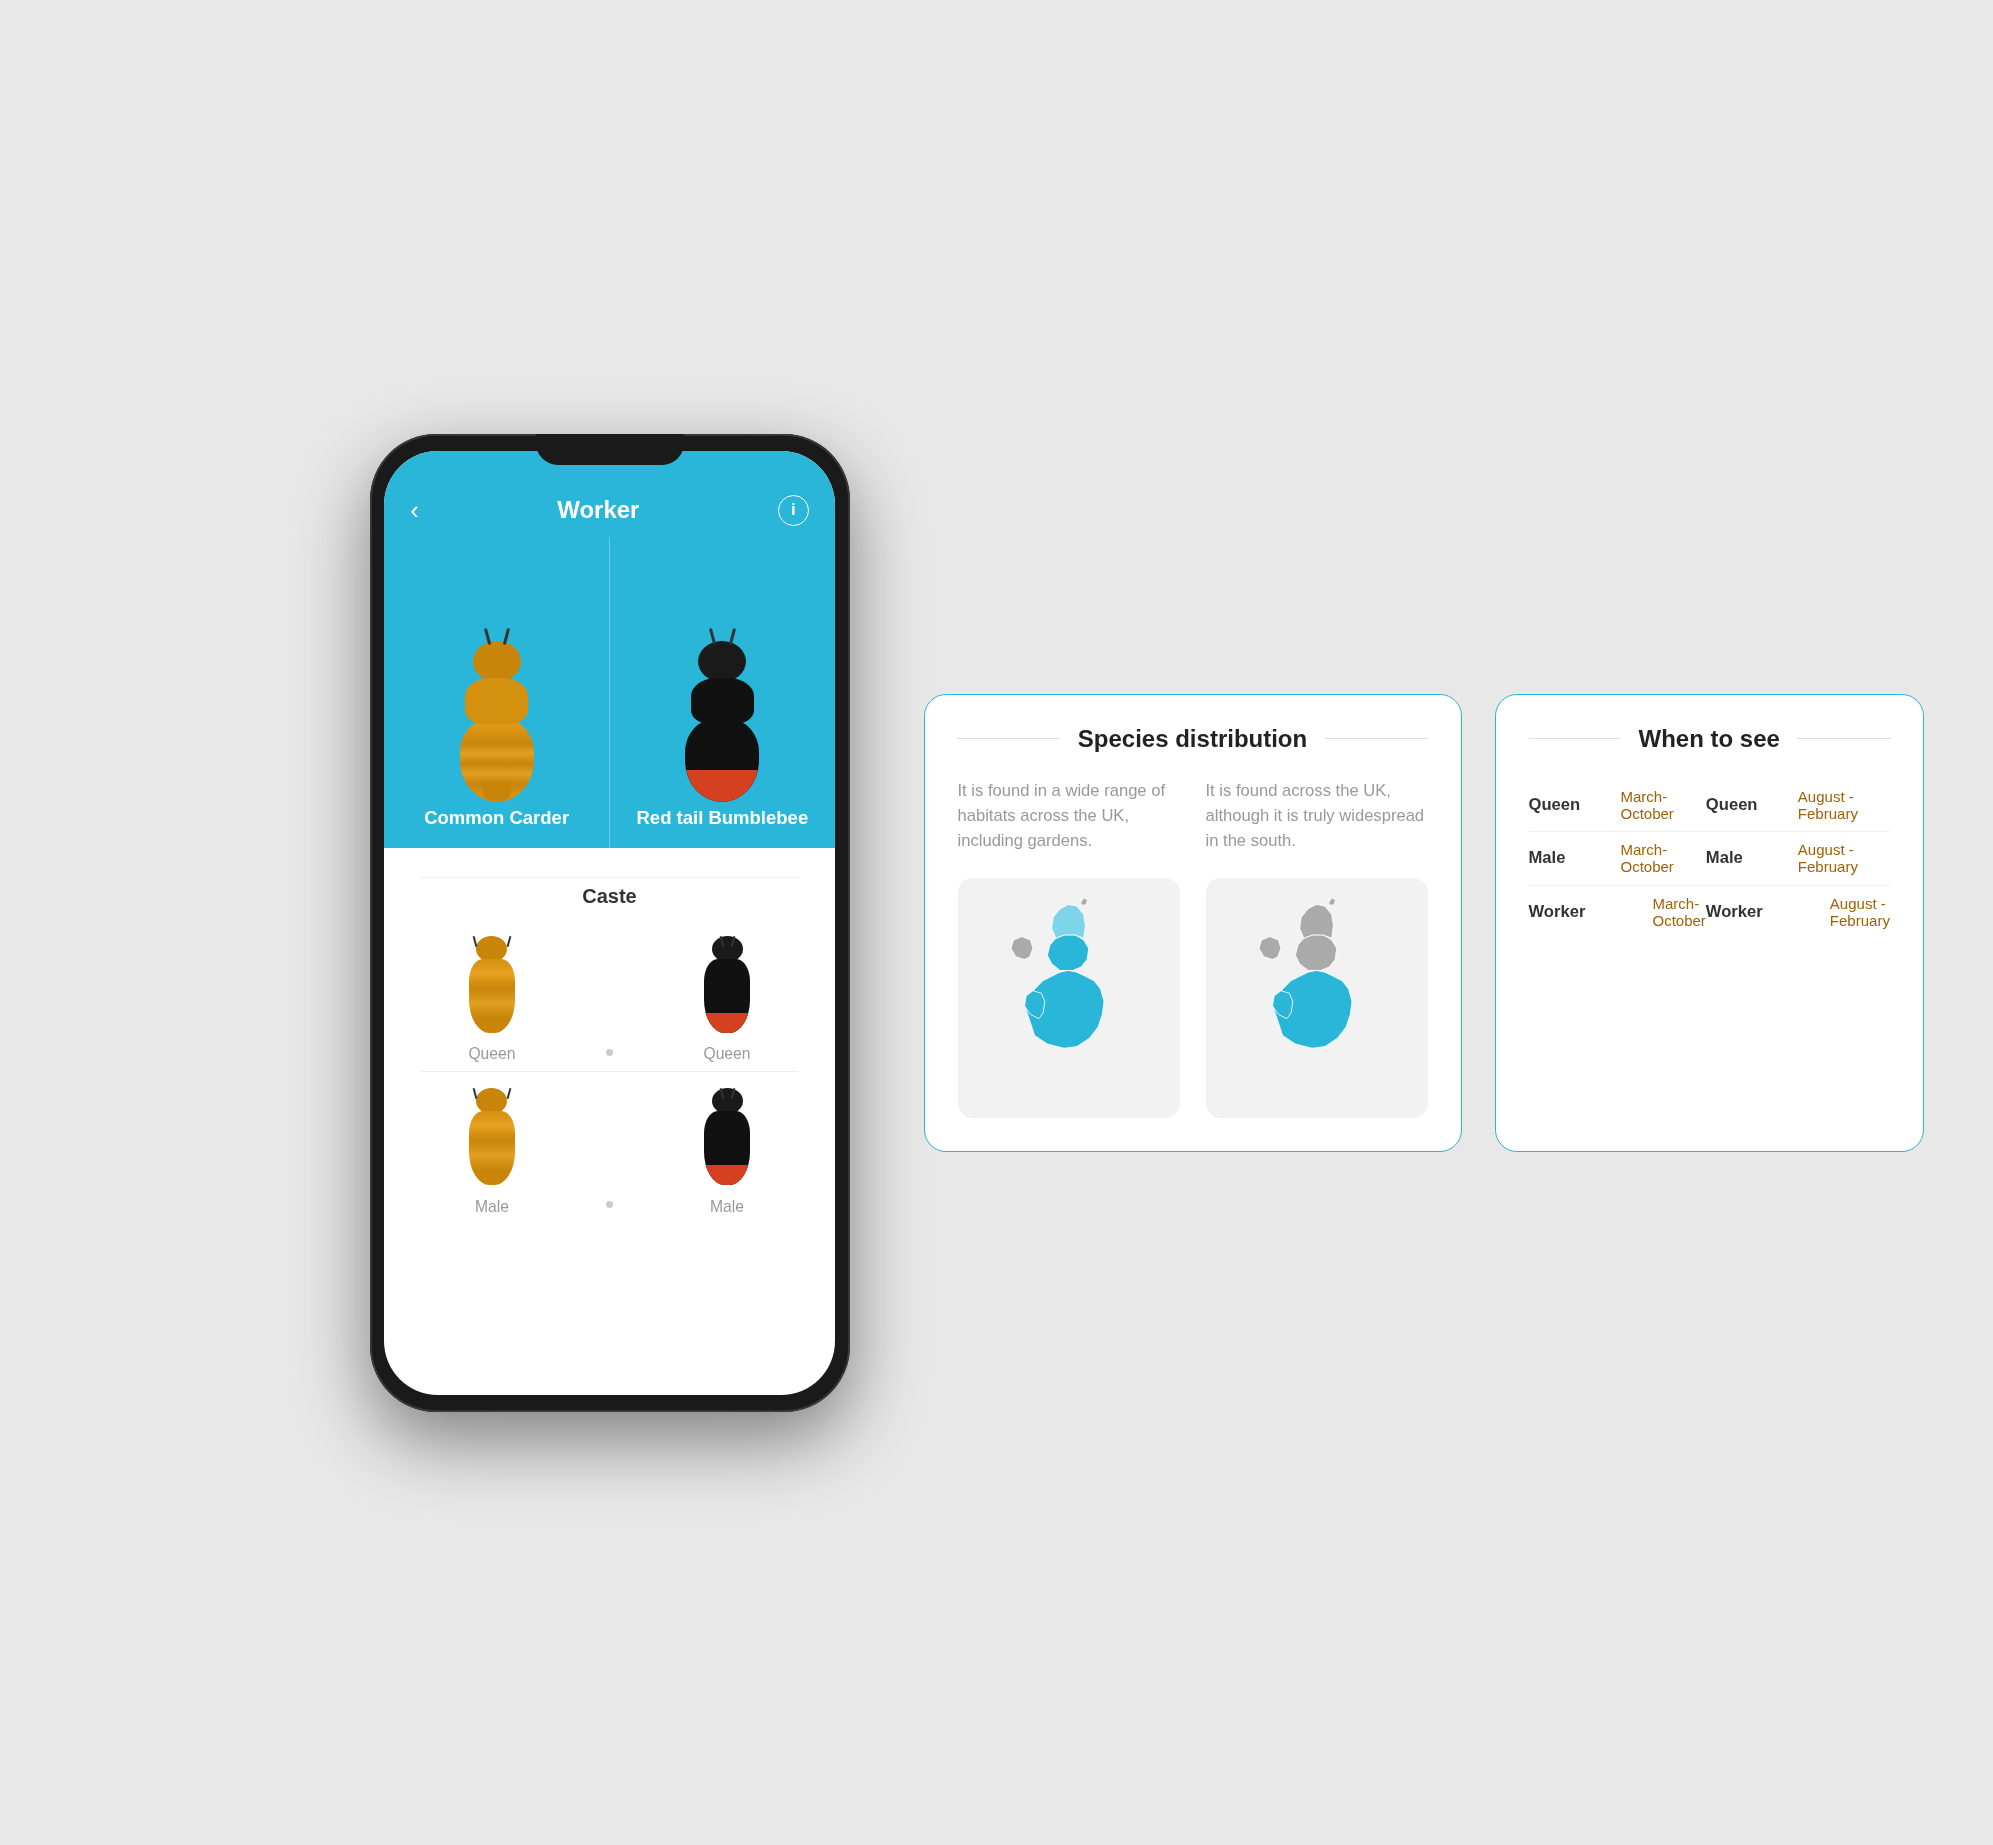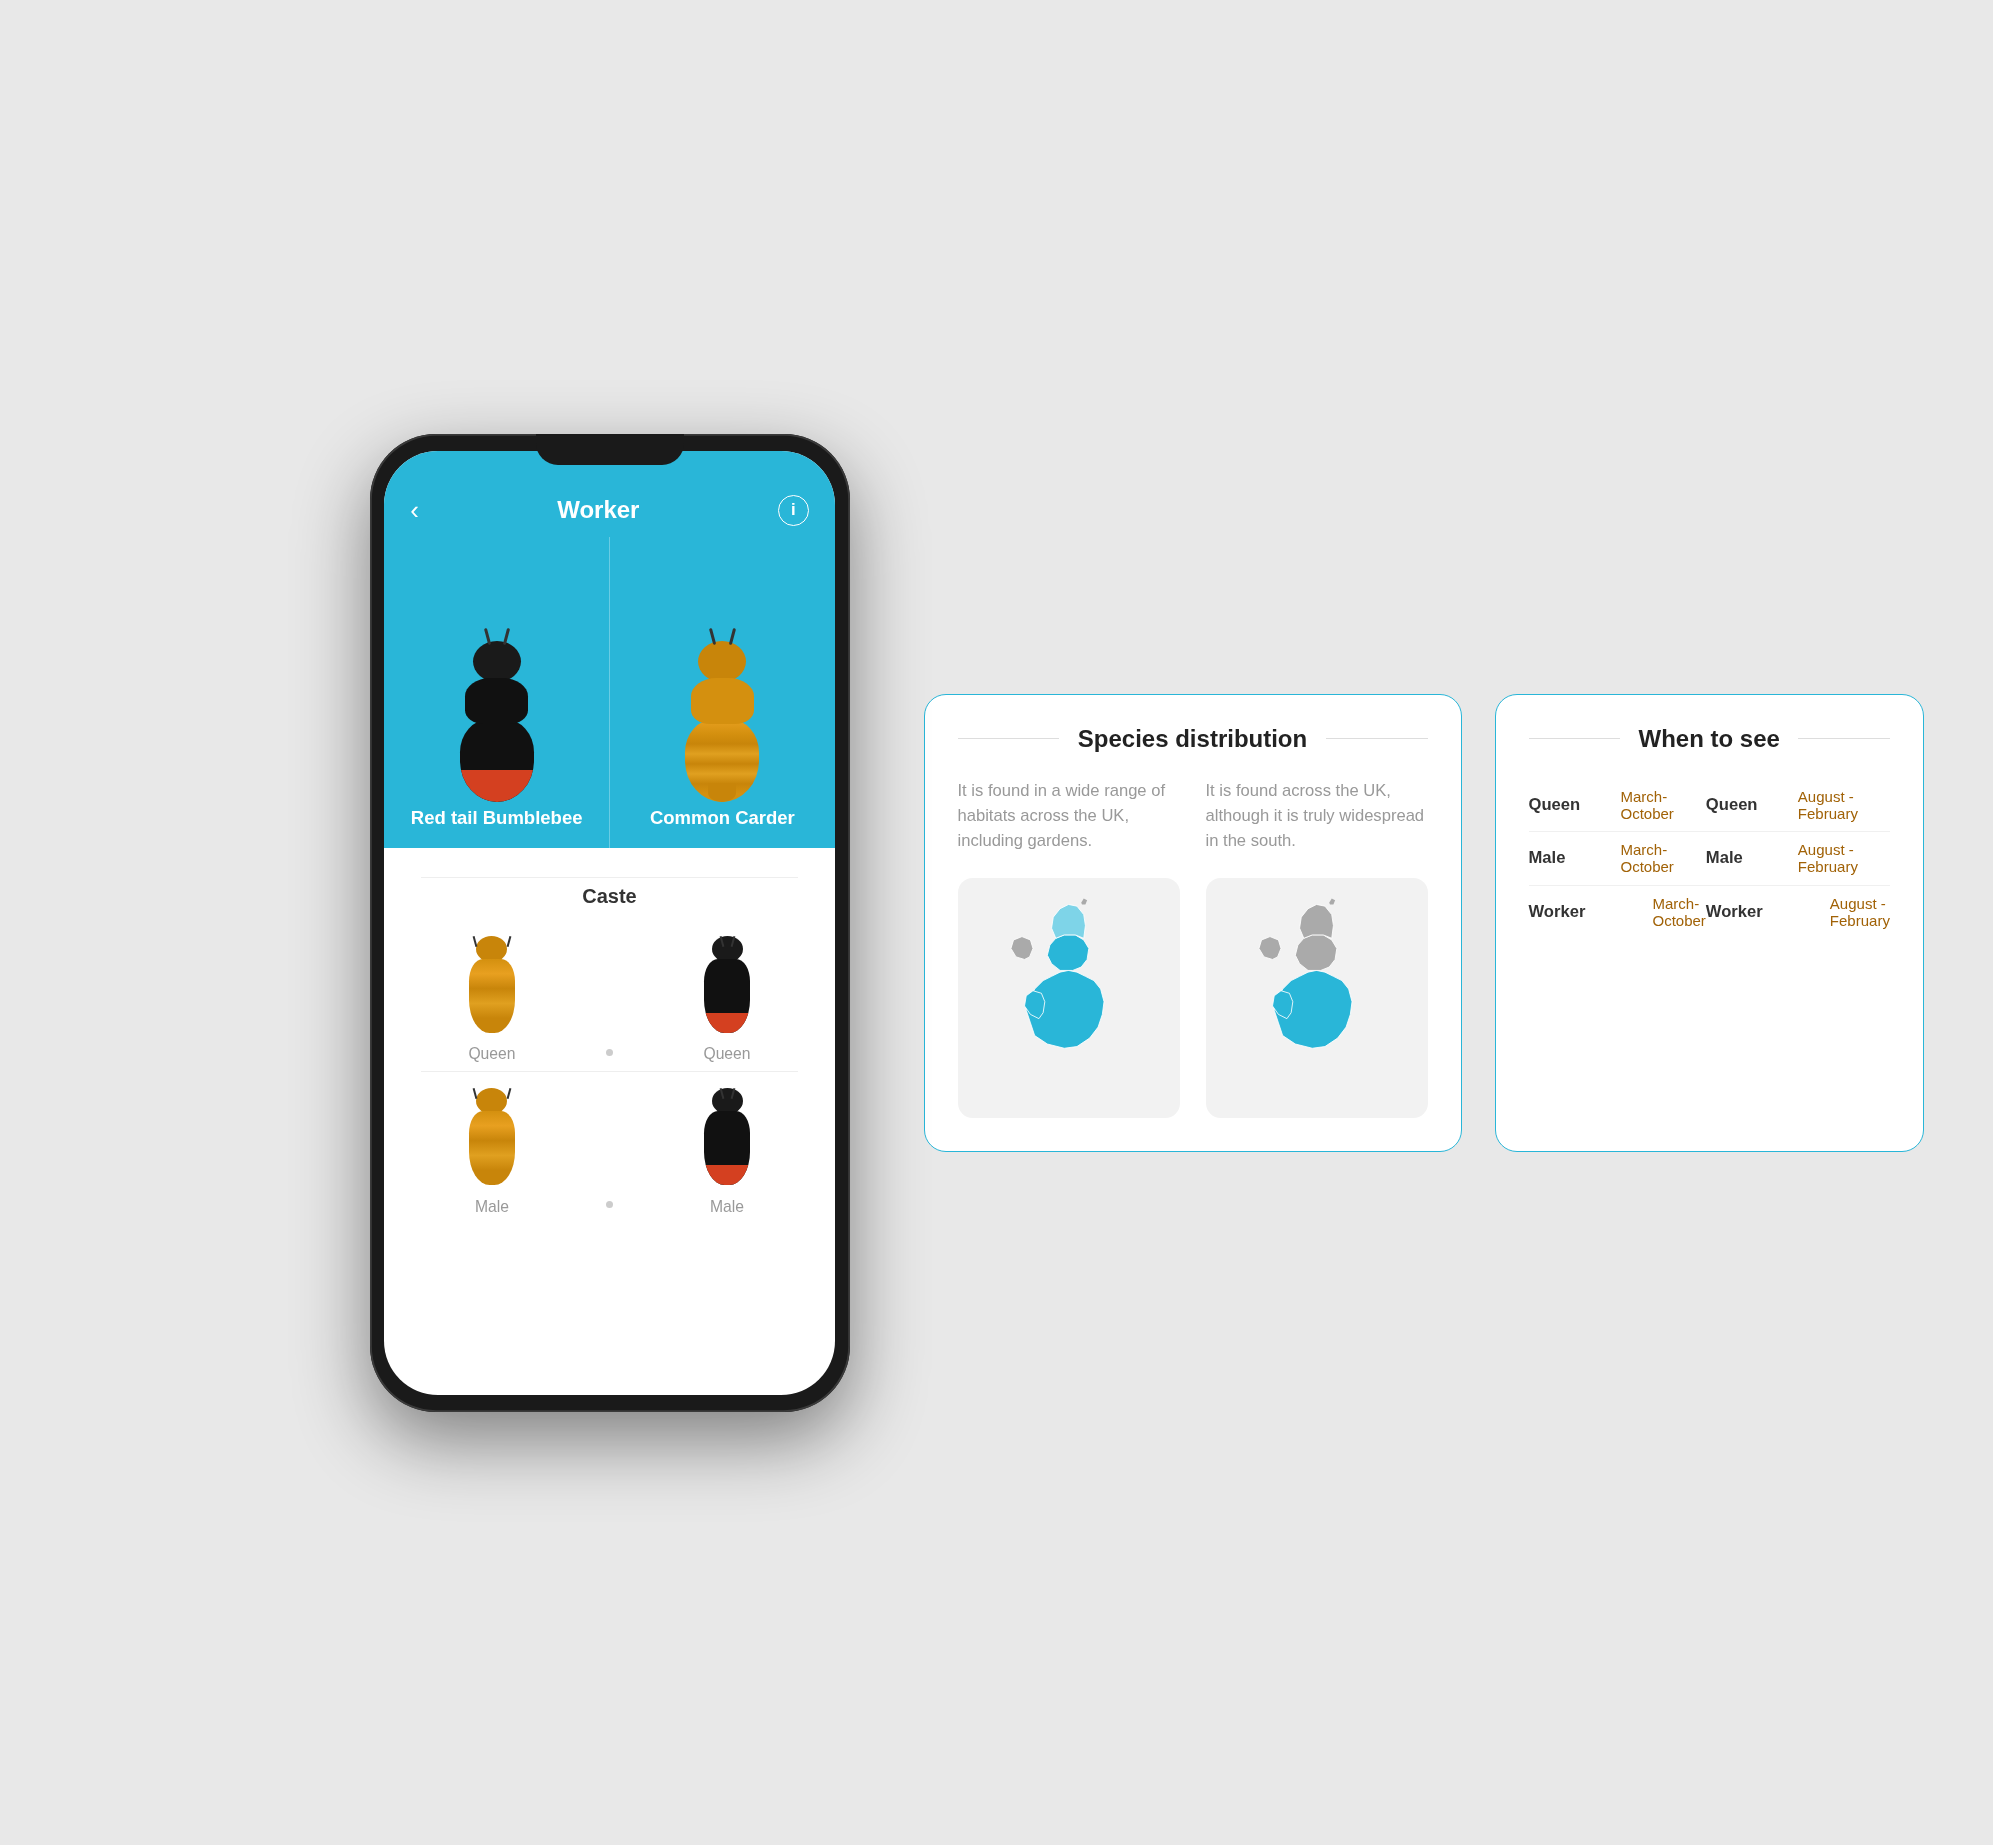--- a/index.html
+++ b/index.html
@@ -487,44 +487,44 @@
     <div class="phone-screen">
 
       <div class="app-header">
         <div class="header-bar">
           <div class="back-btn">‹</div>
           <div class="header-title">Worker</div>
           <div class="info-btn">i</div>
         </div>
 
         <div class="bee-comparison">
+
+          <div class="bee-panel">
+            <div class="bee-body">
+              <div class="carder-bee">
+                <div class="carder-head"></div>
+                <div class="carder-thorax"></div>
+                <div class="carder-abdomen"></div>
+              </div>
+            </div>
+            <div class="bee-label">Common Carder</div>
+          </div>
 
           <div class="bee-panel">
             <div class="bee-body">
               <div class="redtail-bee">
                 <div class="redtail-head"></div>
                 <div class="redtail-thorax"></div>
                 <div class="redtail-abdomen">
                   <div class="redtail-tail"></div>
                 </div>
               </div>
             </div>
             <div class="bee-label">Red tail Bumblebee</div>
           </div>
-
-          <div class="bee-panel">
-            <div class="bee-body">
-              <div class="carder-bee">
-                <div class="carder-head"></div>
-                <div class="carder-thorax"></div>
-                <div class="carder-abdomen"></div>
-              </div>
-            </div>
-            <div class="bee-label">Common Carder</div>
-          </div>
         </div>
       </div>
 
       <div class="app-content">
         <div class="separator"></div>
         <div class="section-title">Caste</div>
 
         <div class="caste-grid">
           <div class="caste-item">
             <div class="mini-carder">

